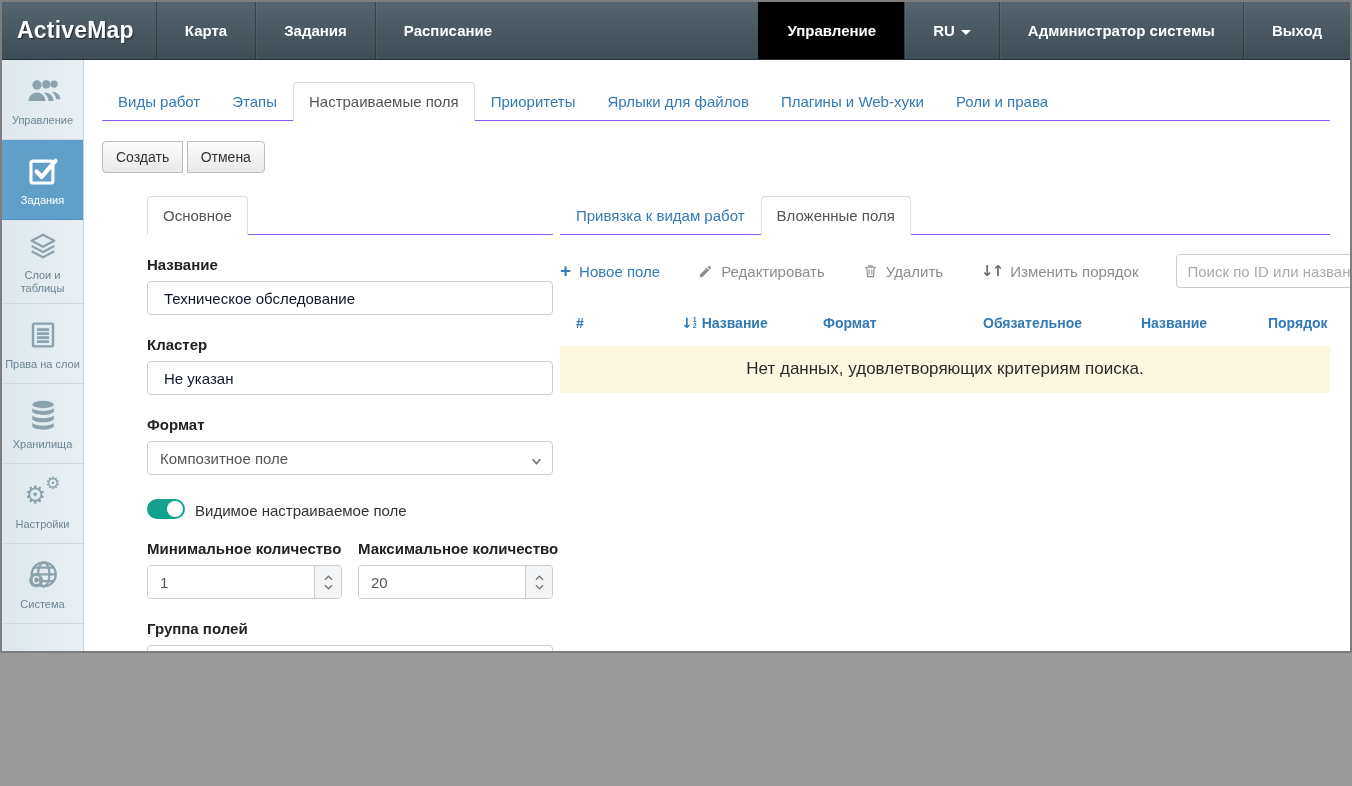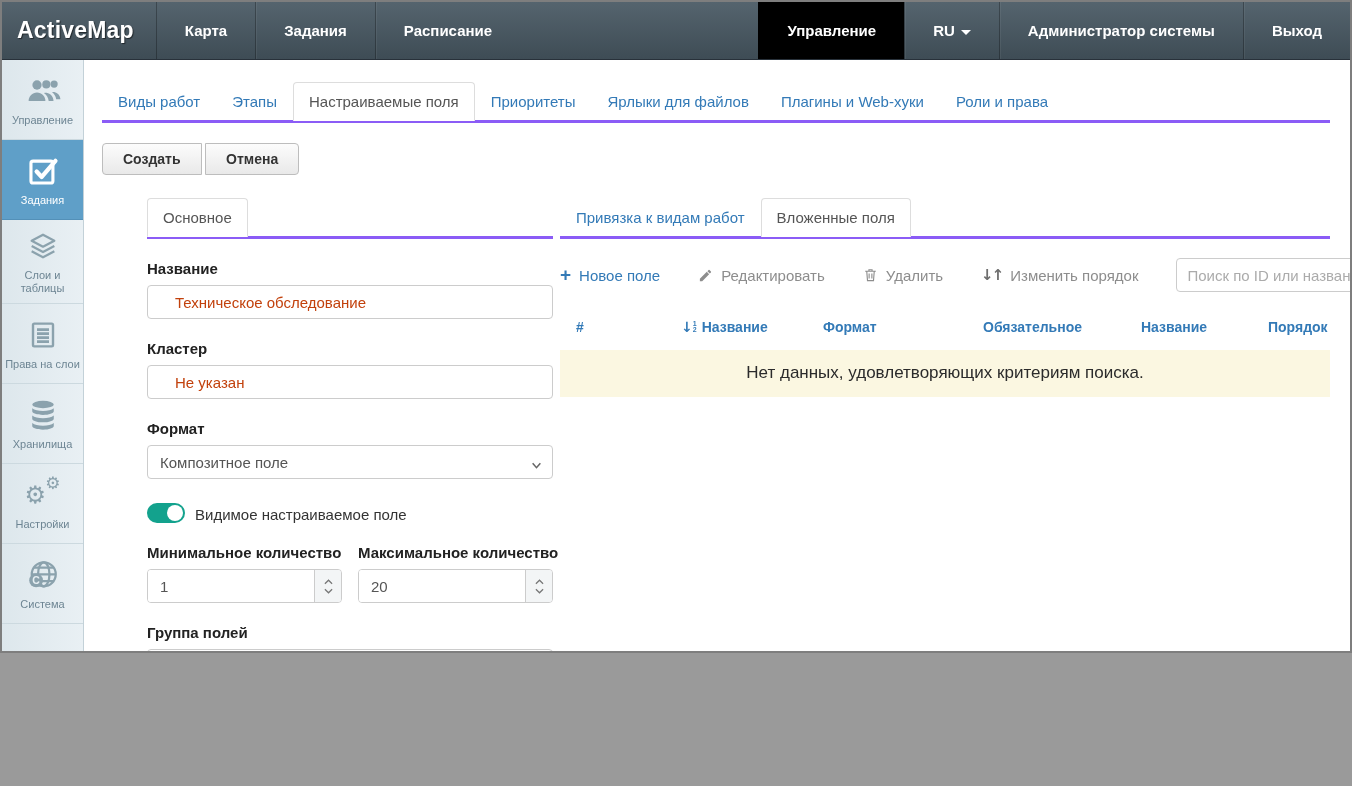--- a/index.html
+++ b/index.html
@@ -32,40 +32,40 @@
   .side-item .icn { color:#8ba2ad; height:36px; display:flex; align-items:center; justify-content:center; }
   .side-item.active { background:#5f9fc8; color:#fff; border-bottom-color:#5390b8; }
   .side-item.active .icn { color:#fff; }
   .gear-wrap { position:relative; width:36px; height:36px; font-family:"DejaVu Sans",sans-serif; }
   .gear-big { position:absolute; left:0px; top:6px; font-size:24px; line-height:24px; }
   .gear-small { position:absolute; right:0px; top:-2px; font-size:17px; line-height:17px; }
 
   
   .content { flex:1; background:#fff; padding:22px 20px 0 18px; min-width:0; }
 
-  .tabs { display:flex; border-bottom:3px solid #8b5cf6; }
+  .tabs { display:flex; border-bottom:1px solid #8b5cf6; }
   .tab { padding:10px 15px; font-size:15px; color:#337ab7; cursor:pointer; margin-bottom:-1px;
          border:1px solid transparent; border-radius:4px 4px 0 0; white-space:nowrap; }
   .tab.active { color:#555; background:#fff; border-color:#ddd #ddd #fff; cursor:default; }
 
   .btn-row { margin:20px 0 23px; }
-  .btn { display:inline-block; padding:7px 20px; font-size:14px; color:#333; cursor:pointer;
-         background:linear-gradient(#fcfcfc,#e9e9e9); border:1px solid #bdbdbd;font-weight:bold; }
+  .btn { display:inline-block; padding:7px 13px; font-size:14px; color:#333; cursor:pointer;
+         background:linear-gradient(#fcfcfc,#e9e9e9); border:1px solid #bdbdbd; }
   .btn:first-child { border-radius:4px 0 0 4px; }
   .btn:last-child { border-radius:0 4px 4px 0; margin-left:-1px; }
 
   .panels { display:flex; align-items:flex-start;margin-left:45px; }
   .left-panel { width:406px; flex:0 0 406px; margin-right:7px; }
   .right-panel { flex:1; min-width:0; }
 
   
   .field { margin-top:21px; }
   .field > label { display:block; font-weight:bold; font-size:15px; color:#222; margin-bottom:8px; }
-  .text-input { width:100%; height:34px; border:1px solid #ccc; border-radius:4px; padding:0 27px;
-                font-size:15px; color:#c2410c; font-family:inherit; background:#fff; outline:none; }
+  .text-input { width:100%; height:34px; border:1px solid #ccc; border-radius:4px; padding:0 16px;
+                font-size:15px; color:#0f172a; font-family:inherit; background:#fff; outline:none; }
   .text-input::placeholder { color:#aaa; }
 
   .select-box { position:relative; height:34px; border:1px solid #ccc; border-radius:4px;
                 display:flex; align-items:center; padding:0 30px 0 12px; font-size:15px; color:#555; cursor:pointer; }
   .select-box .chev { position:absolute; right:10px; top:11px; color:#666; }
 
   .toggle-row { display:flex; align-items:flex-end; gap:10px; margin-top:24px; font-size:15px; color:#333; }
   .toggle { width:38px; height:20px; border-radius:10px; background:#13a28d; position:relative; cursor:pointer; flex:0 0 38px; }
   .toggle .knob { position:absolute; right:2px; top:2px; width:16px; height:16px; border-radius:50%; background:#fff; }
 

